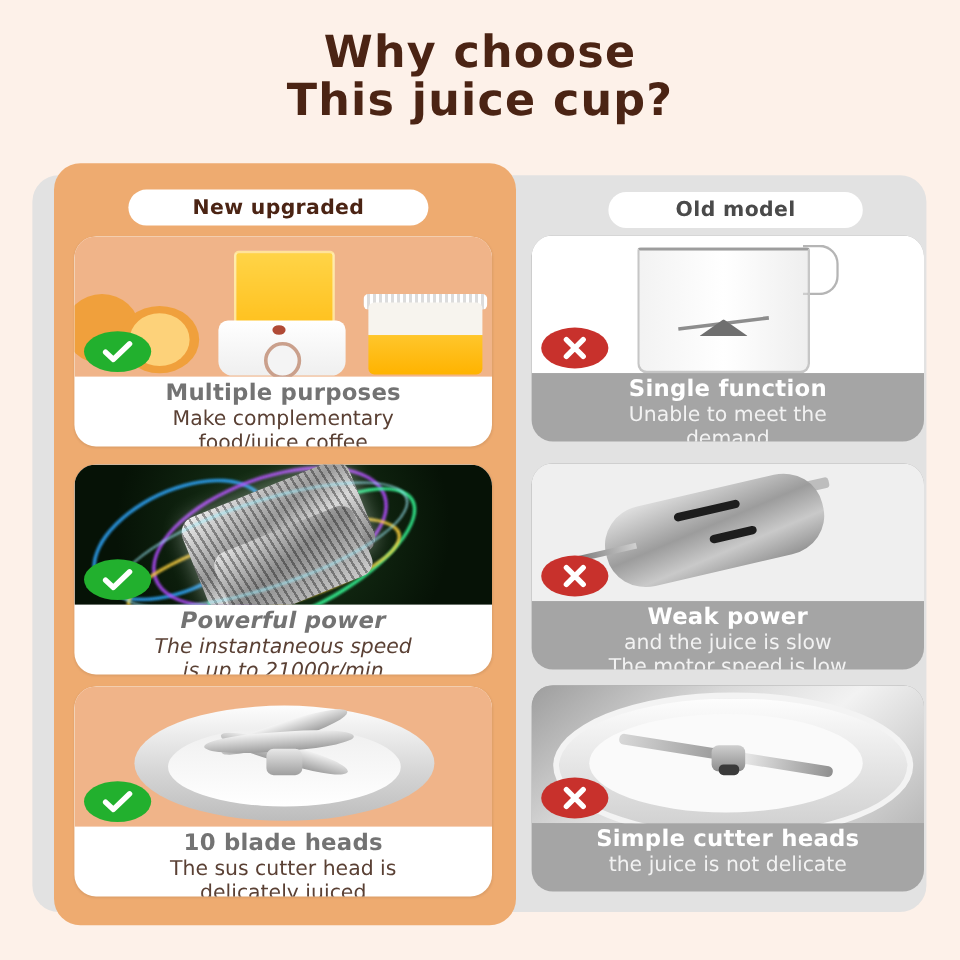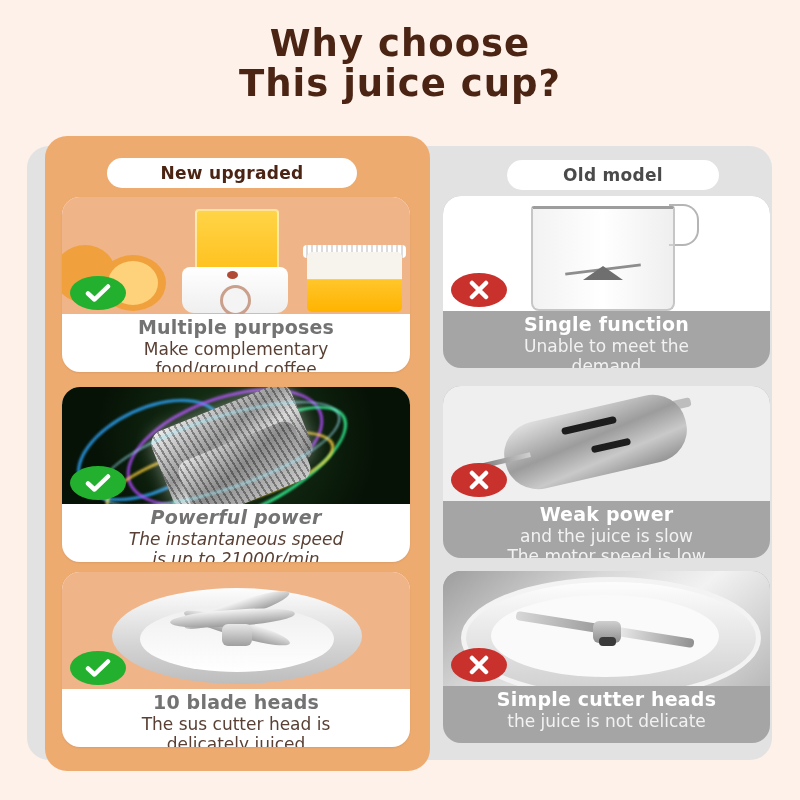--- a/index.html
+++ b/index.html
@@ -290,21 +290,21 @@
     </div>
     <div class="status ok">
       <svg width="26" height="20" viewBox="0 0 26 20">
           <path d="M3 10.5 L9.5 16.5 L23 3.5" stroke="#ffffff" stroke-width="4.5" fill="none" stroke-linecap="round" stroke-linejoin="round"></path>
         </svg>
     </div>
   </div>
   <div class="caption">
     <span class="cap-title">Multiple purposes</span>
     <span class="cap-sub">Make complementary</span>
-    <span class="cap-sub">food/ground coffee</span>
+    <span class="cap-sub">food/juice coffee</span>
   </div>
 </div>
 
 <div class="card card-old row1-old">
   <div class="photo">
     <div class="art bg-white">
       <div class="glass-handle"></div>
       <div class="glass-jar"></div>
       <div class="sm-blade"></div>
       <div class="sm-blade2"></div>

